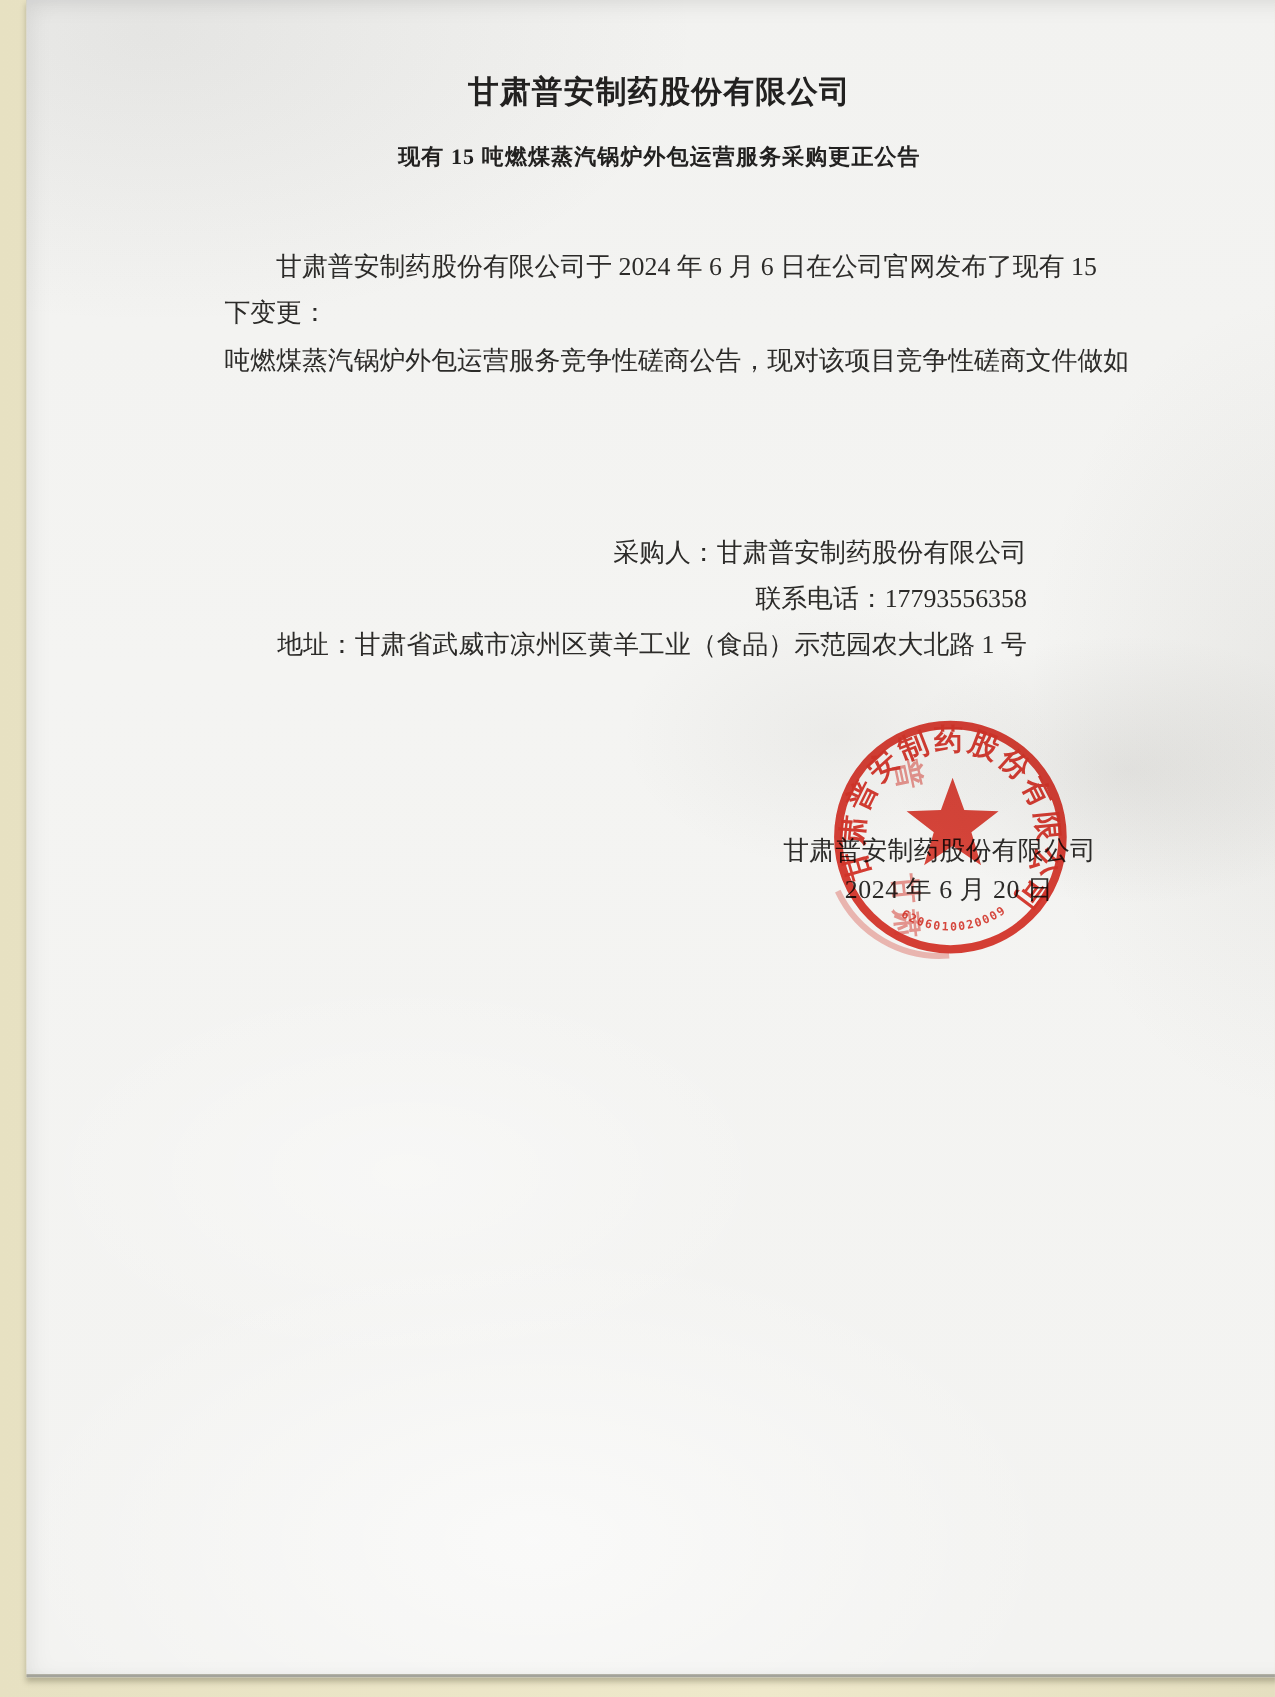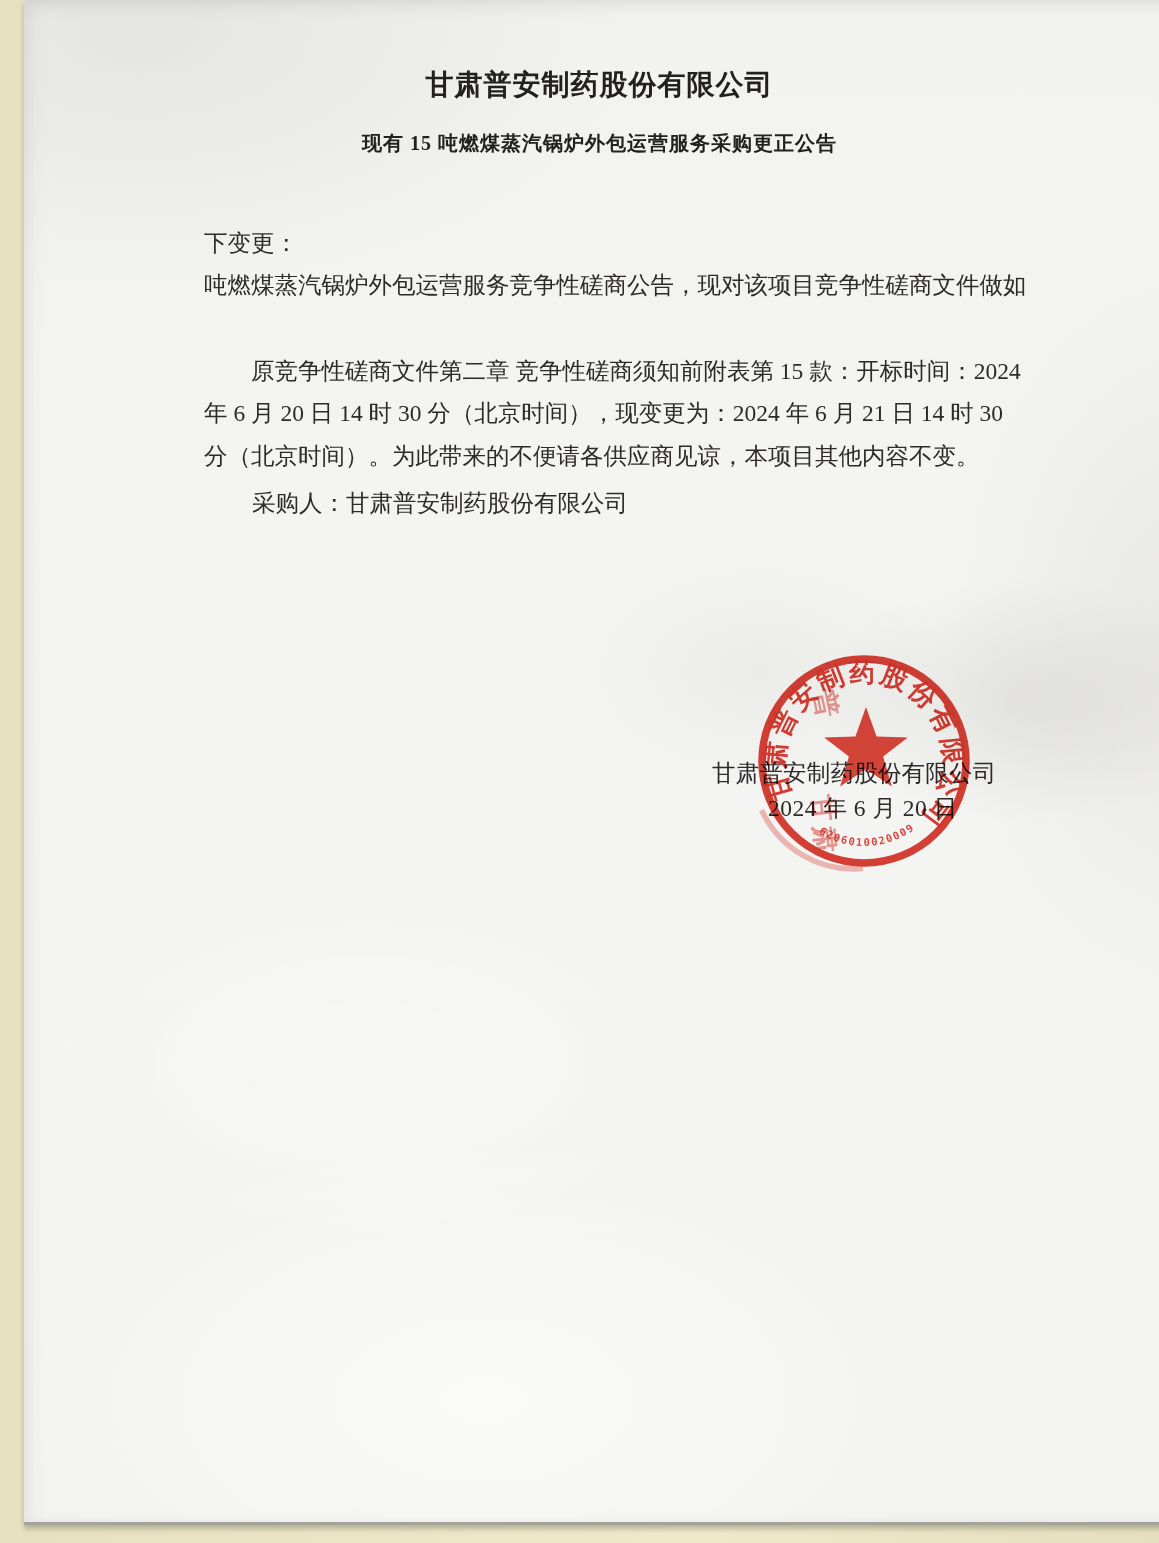--- a/index.html
+++ b/index.html
@@ -65,32 +65,30 @@
 <body>
 
 <div class="desk"></div>
 
 <div class="paper">
 
   <div class="page-title txt">甘肃普安制药股份有限公司</div>
   <div class="page-subtitle txt">现有 15 吨燃煤蒸汽锅炉外包运营服务采购更正公告</div>
 
   <div class="bodyblock para1 txt">
+    <div class="indent">甘肃普安制药股份有限公司于 2024 年 6 月 6 日在公司官网发布了现有 15</div>
     <div>下变更：</div>
     <div>吨燃煤蒸汽锅炉外包运营服务竞争性磋商公告，现对该项目竞争性磋商文件做如</div>
   </div>
 
-  <div class="bodyblock para2 txt">
-    <div class="indent">原竞争性磋商文件第二章 竞争性磋商须知前附表第 15 款：开标时间：2024</div>
-    <div>年 6 月 20 日 14 时 30 分（北京时间），现变更为：2024 年 6 月 21 日 14 时 30</div>
-    <div>分（北京时间）。为此带来的不便请各供应商见谅，本项目其他内容不变。</div>
-  </div>
 
   <div class="contact txt">
     <div>采购人：甘肃普安制药股份有限公司</div>
+    <div>联系电话：17793556358</div>
+    <div>地址：甘肃省武威市凉州区黄羊工业（食品）示范园农大北路 1 号</div>
   </div>
 
   <div class="sig-company txt">甘肃普安制药股份有限公司</div>
   <div class="sig-date txt">2024 年 6 月 20 日</div>
 
   <div class="stamp">
     <svg viewBox="0 0 226 226" xmlns="http://www.w3.org/2000/svg">
 
       <path d="M 10.6,162.1 A 102,102 0 0 0 111.9,220.6" fill="none" stroke="#d7382e" stroke-width="5.5" opacity="0.33"></path>
 

